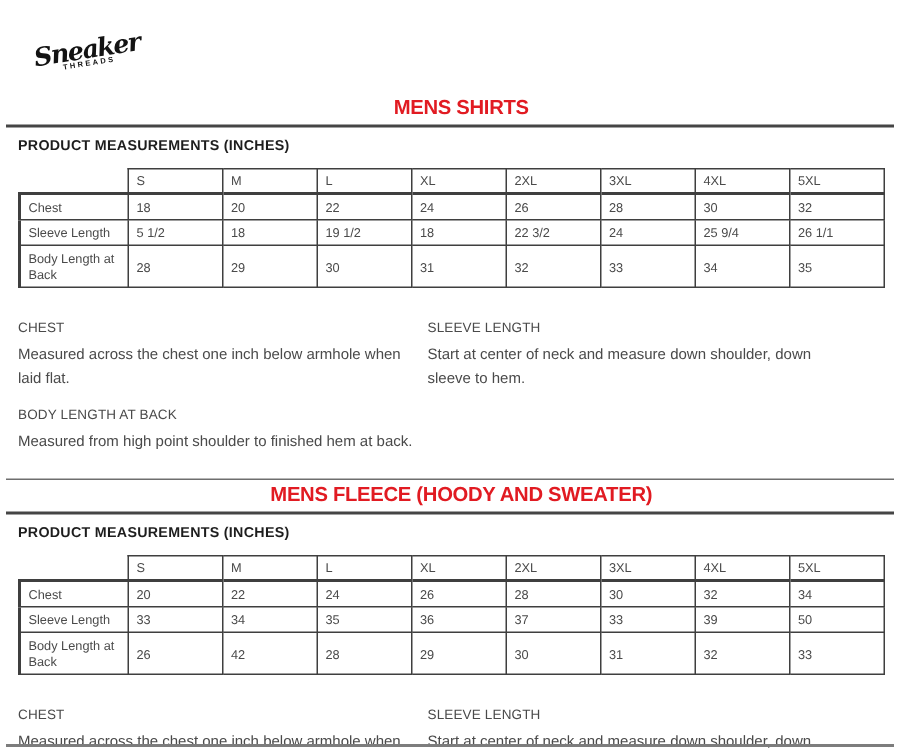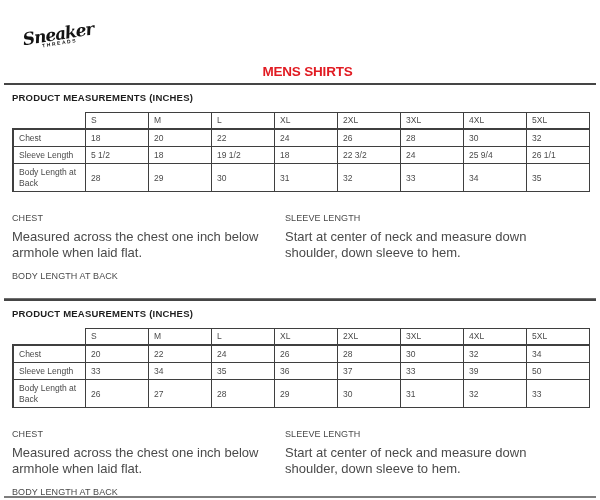--- a/index.html
+++ b/index.html
@@ -96,21 +96,21 @@
   .defs-right { flex: 1 1 auto; }
   .def { margin-bottom: 10px; }
   .term {
     font-size: 9px;
     line-height: 11px;
     margin-bottom: 5px;
     color: #4a4a4a;
     letter-spacing: 0.1px;
   }
   .desc {
-    font-size: 13px;
+    font-size: 10px;
     line-height: 16px;
     color: #4a4a4a;
   }
   .defs-left  .desc { max-width: 265px; }
   .defs-right .desc { max-width: 284px; }
 </style>
 </head>
 <body>
 
 <div class="page">
@@ -178,34 +178,36 @@
         </table>
 
       <div class="defs">
         <div class="defs-left">
           <div class="def">
             <div class="term">CHEST</div>
             <div class="desc">Measured across the chest one inch below armhole when laid flat.</div>
           </div>
           <div class="def">
             <div class="term">BODY LENGTH AT BACK</div>
+            <div class="desc">Measured from high point shoulder to finished hem at back.</div>
           </div>
         </div>
         <div class="defs-right">
           <div class="def">
             <div class="term">SLEEVE LENGTH</div>
             <div class="desc">Start at center of neck and measure down shoulder, down sleeve to hem.</div>
           </div>
         </div>
       </div>
     </div>
   </div>
 
   <div>
     <hr class="rule rule-light">
+    <h1 class="section-title">MENS FLEECE (HOODY AND SWEATER)</h1>
     <hr class="rule rule-dark">
     <div class="content">
       <h2 class="subtitle">PRODUCT MEASUREMENTS (INCHES)</h2>
 
       <table class="size-table">
           <thead>
             <tr>
               <th class="empty"></th>
               <th>S</th>
               <th>M</th>
@@ -236,21 +238,21 @@
               <td>35</td>
               <td>36</td>
               <td>37</td>
               <td>33</td>
               <td>39</td>
               <td>50</td>
             </tr>
             <tr>
               <td>Body Length at Back</td>
               <td>26</td>
-              <td>27</td>
+              <td>42</td>
               <td>28</td>
               <td>29</td>
               <td>30</td>
               <td>31</td>
               <td>32</td>
               <td>33</td>
             </tr>
           </tbody>
         </table>
 

